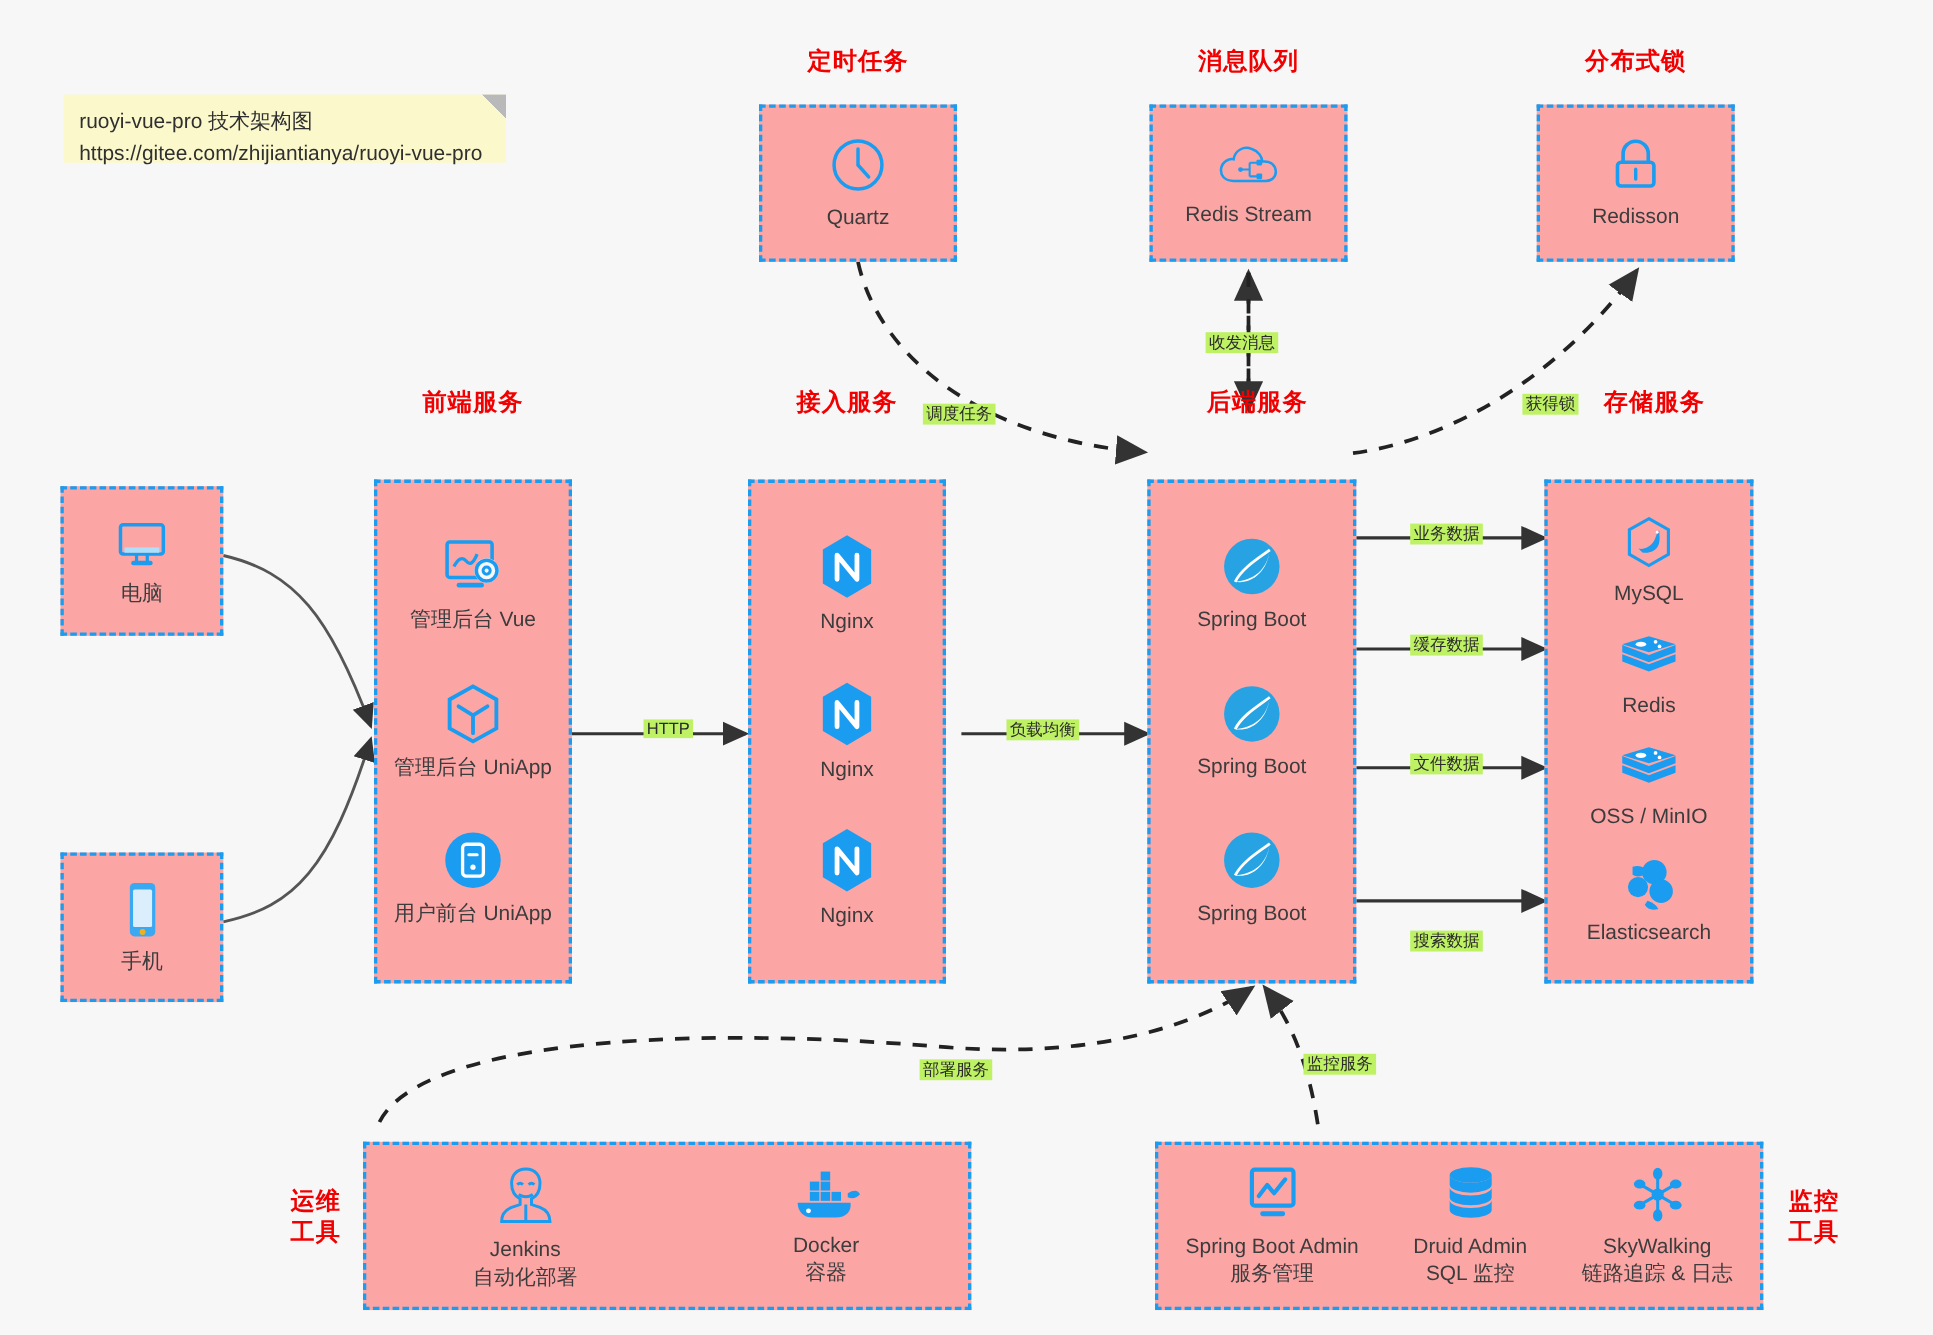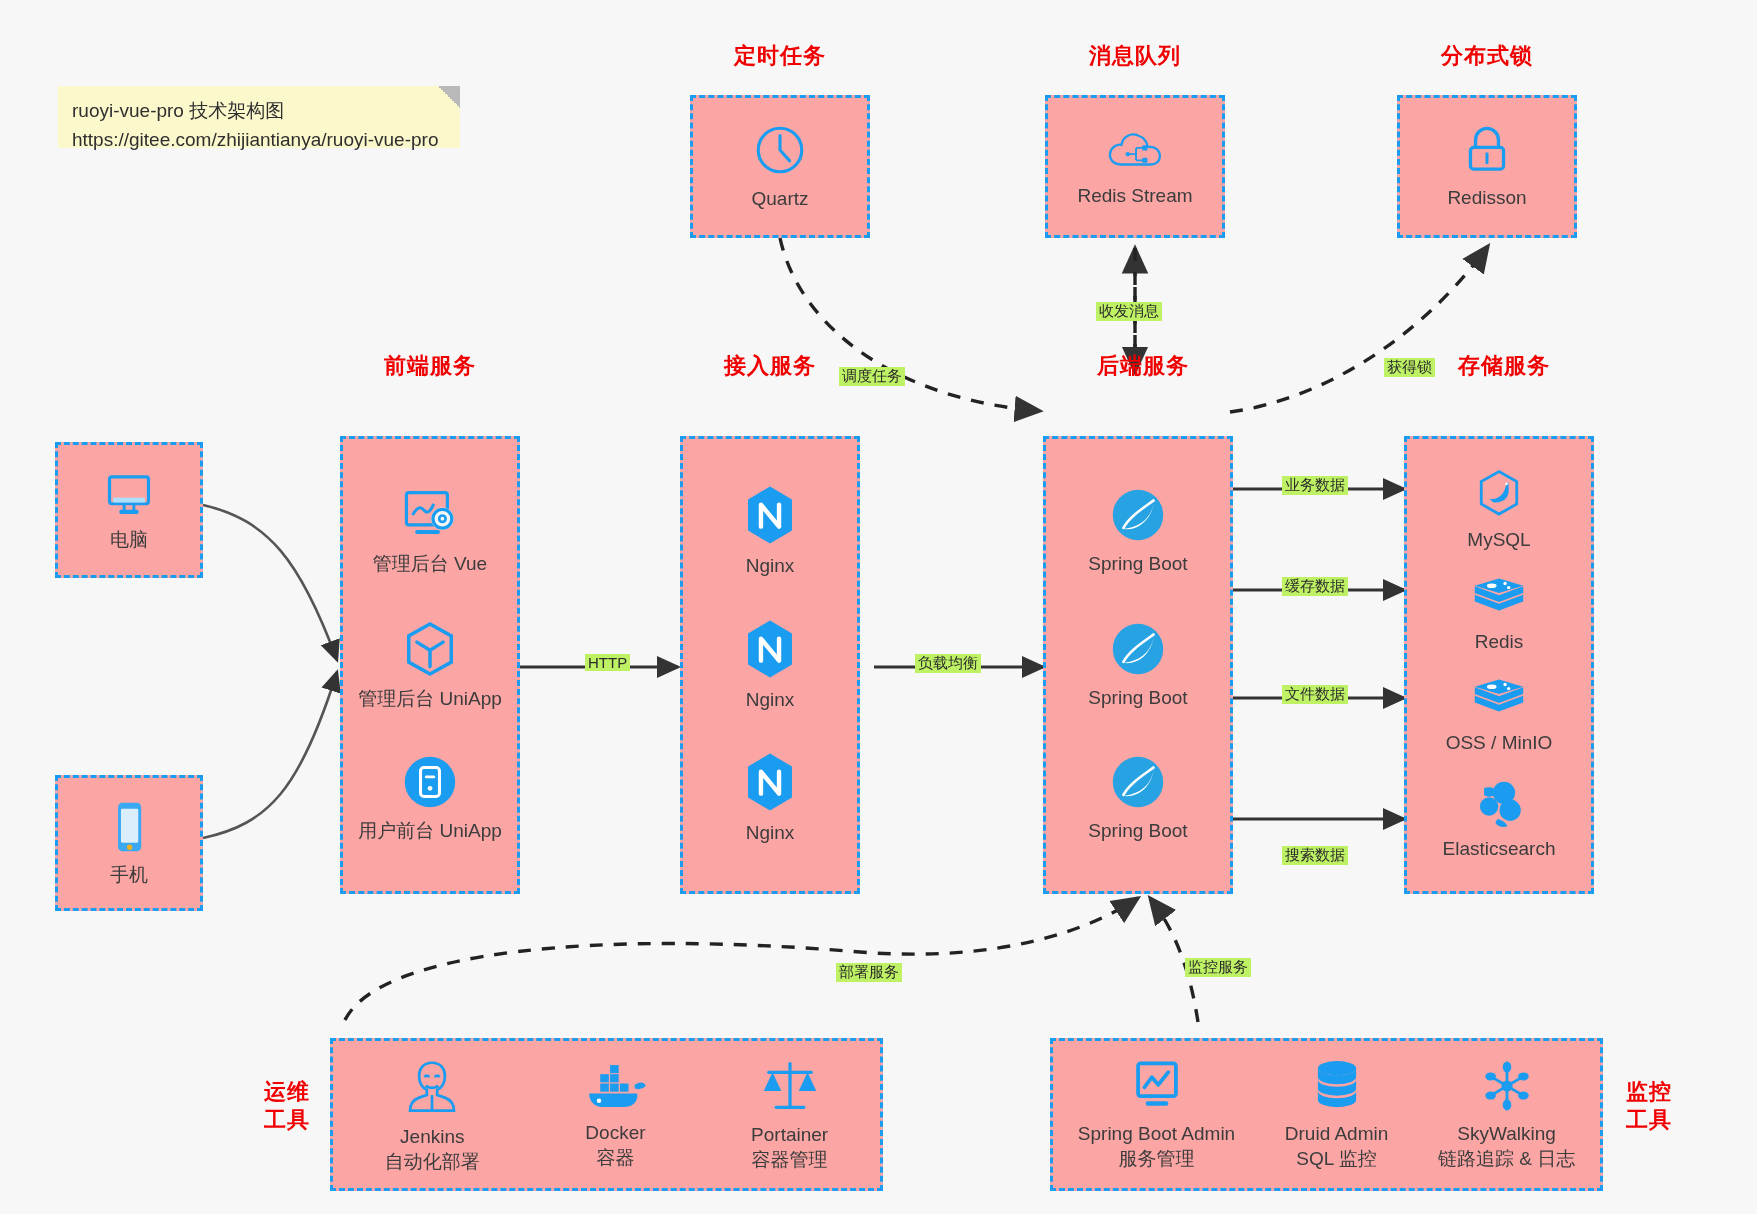--- a/index.html
+++ b/index.html
@@ -379,37 +379,20 @@
           <rect x="22" y="4" width="7" height="6.6"></rect>
           <path d="M5 27 L44 27 C45 33 41 38 33 38 L16 38 C9 38 5 33 5 27 Z"></path>
           <path d="M42 20 q7 -4 9 1 q-4 4 -9 2 Z"></path>
         </g>
         <circle cx="13" cy="33" r="1.8" fill="#ffffff"></circle>
       </svg>
     </div>
     <div class="cap">Docker</div>
     <div class="cap" style="margin-top:0;">容器</div>
   </div>
-  <div class="node">
-    <div class="ico">
-      <svg width="60" height="58" viewBox="0 0 48 46">
-        <g stroke="#1a9cf0" stroke-width="2.6" fill="none" stroke-linecap="round">
-          <path d="M24 5 L24 40"></path>
-          <path d="M7 12 L41 12"></path>
-          <path d="M13 40 L35 40"></path>
-        </g>
-        <g fill="#1a9cf0">
-          <path d="M10 12 L3 27 L17 27 Z"></path>
-          <path d="M38 12 L31 27 L45 27 Z"></path>
-        </g>
-      </svg>
-    </div>
-    <div class="cap">Portainer</div>
-    <div class="cap" style="margin-top:0;">容器管理</div>
-  </div>
 </div>
 
 <div class="group-title" style="left:1614px; top:1078px; width:70px;">监控
 工具</div>
 <div class="dbox" style="left:1050px; top:1038px; width:553px; height:153px; flex-direction:row; align-items:center;">
   <div class="node">
     <div class="ico">
       <svg width="58" height="56" viewBox="0 0 46 44">
         <rect x="8" y="4" width="30" height="26" rx="2" fill="none" stroke="#1a9cf0" stroke-width="3"></rect>
         <path d="M13 23 L19 15 L24 21 L32 11" fill="none" stroke="#1a9cf0" stroke-width="3" stroke-linecap="round" stroke-linejoin="round"></path>

